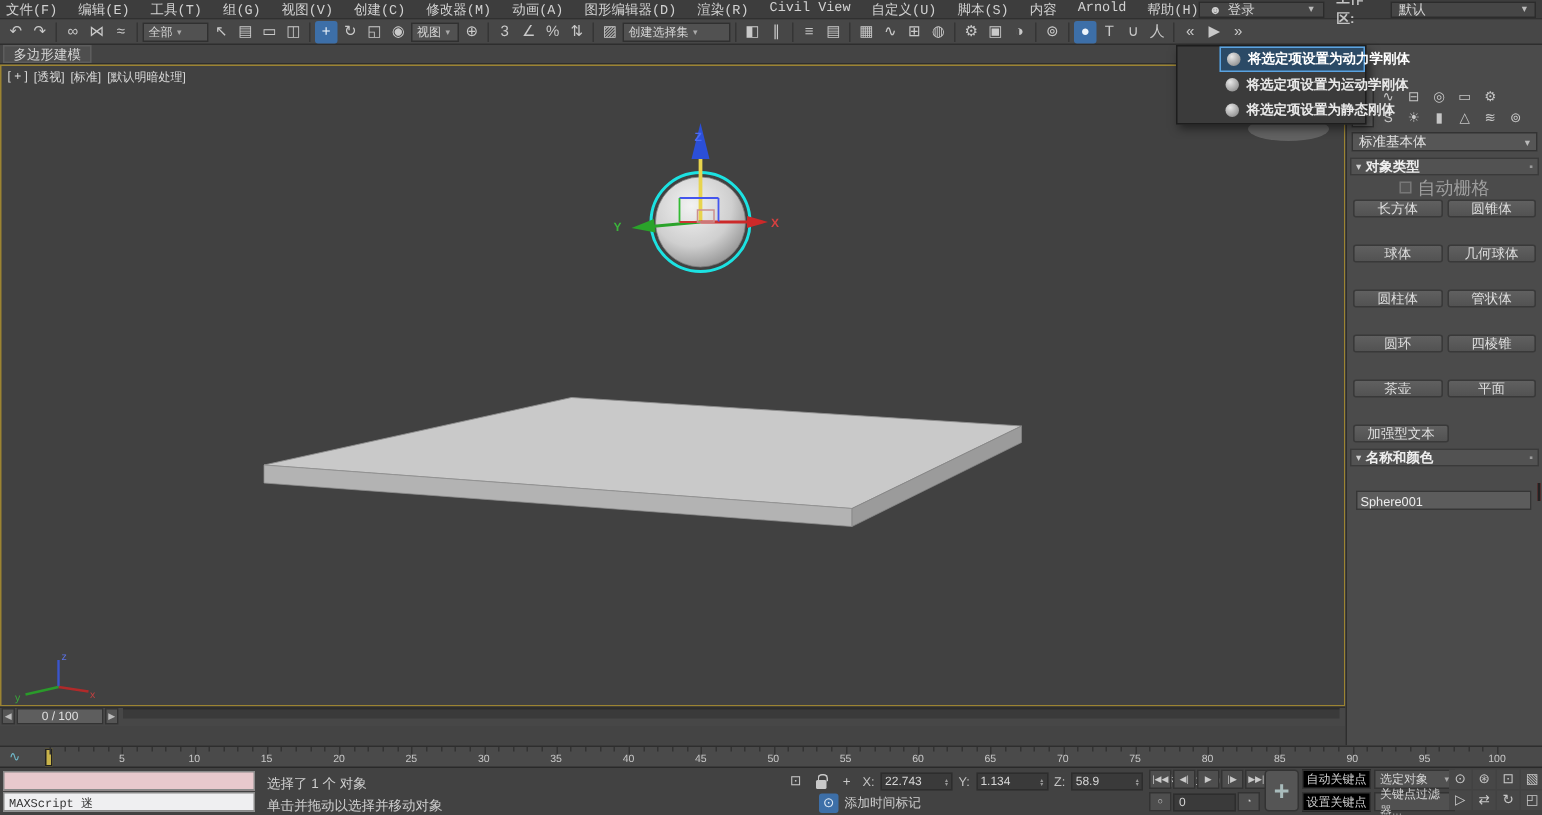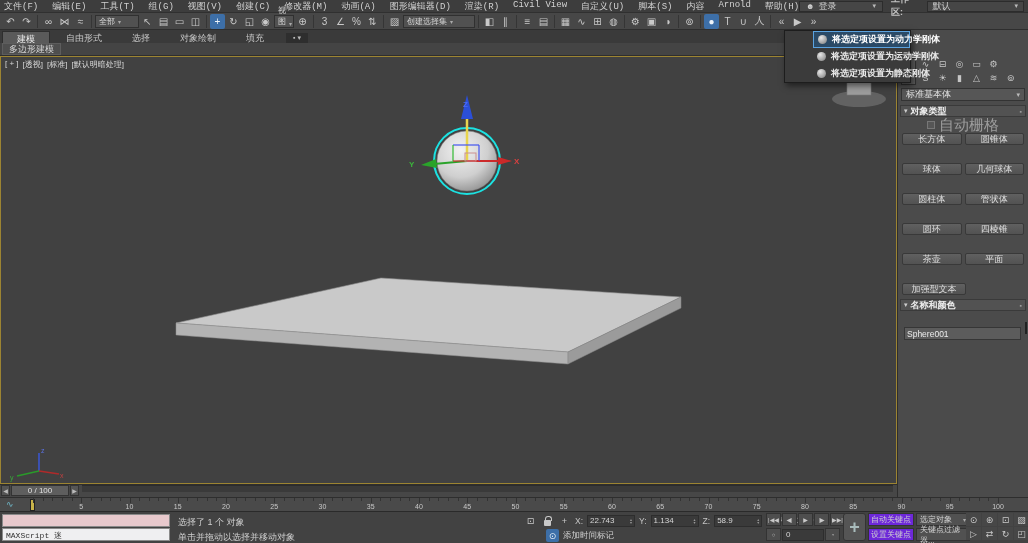--- a/index.html
+++ b/index.html
@@ -59,21 +59,21 @@
     color:#c6c6c6; font-size:9px; }
   .p-tab.active { background:#5c5c5c; border:1px solid #303030; }
   .dropdown { margin:3px 3px 2px 3px; height:13px; background:#565656; border:1px solid #333;
     display:flex; align-items:center; padding:0 4px; font-size:9px; color:#e2e2e2; }
   .dropdown .car { margin-left:auto; font-size:7px; color:#bbb; }
   .rollout-h { margin:2px 2px 0 2px; height:12px; background:#525252; border:1px solid #3a3a3a;
     display:flex; align-items:center; gap:3px; padding:0 3px; font-weight:bold; font-size:9px; color:#efefef; }
   .rollout-h .tri { font-size:7px; color:#cfcfcf; }
   .rollout-h .pin { margin-left:auto; font-size:7px; color:#9a9a9a; }
   .autogrid { display:flex; align-items:center; justify-content:center; gap:4px; height:12px;
-    color:#9d9d9d; font-size:15px; margin-top:2px;text-align:right; }
+    color:#9d9d9d; font-size:12px; margin-top:2px;text-align:right; }
   .cb { width:8px; height:8px; border:1px solid #777; background:#565656; }
   .obj-grid { padding:2px 4px; display:flex; flex-direction:column; gap:18px; }
   .obj-row { display:flex; gap:3px; }
   .obj-btn { flex:1; height:12px; background:linear-gradient(#606060,#525252); border:1px solid #393939;
     border-radius:2px; color:#dedede; font-size:9px; display:flex; align-items:center; justify-content:center;
     cursor:default; white-space:nowrap; }
   .obj-btn.single { flex:0 0 64px; }
   .name-row { display:flex; align-items:center; gap:4px; padding:4px 6px; }
   .name-field { flex:1; height:13px; background:#5c5c5c; border:1px solid #363636; color:#ececec;
     font-size:8.5px; padding:0 2px; font-family:"Liberation Sans","DejaVu Sans",sans-serif;margin-top:12px; }
@@ -129,21 +129,21 @@
     display:flex; align-items:center; justify-content:center; }
   .playback { position:absolute; left:766px; top:1px; display:flex; gap:1px; }
   .playrow2 { position:absolute; left:766px; top:16px; display:flex; gap:1px; align-items:center; }
   .pb-btn { width:15px; height:13px; background:#4e4e4e; border:1px solid #333; color:#c9c9c9;
     font-size:6px; display:flex; align-items:center; justify-content:center; white-space:nowrap; }
   .frame-field { width:42px; height:12px; background:#3a3a3a; border:1px solid #2d2d2d; color:#d6d6d6;
     font-size:8px; display:flex; align-items:center; padding:0 3px; }
   .bigkey { position:absolute; left:843px; top:1px; width:23px; height:28px; background:#555;
     border:1px solid #333; border-radius:3px; color:#a9bcbc; font-size:18px; font-weight:bold;
     display:flex; align-items:center; justify-content:center; }
-  .akey { position:absolute; width:46px; height:13px; background:#6d28d9; border:1px solid #333;
+  .akey { position:absolute; width:46px; height:13px; background:#000000; border:1px solid #333;
     color:#cfcfcf; font-size:8px; display:flex; align-items:center; justify-content:center; white-space:nowrap; }
   .sel-dd { position:absolute; width:54px; height:13px; background:#515151; border:1px solid #333;
     color:#d5d5d5; font-size:8px; display:flex; align-items:center; padding:0 3px; }
   .sel-dd .car { margin-left:auto; font-size:6px; color:#aaa; }
   .nav { position:absolute; left:966px; top:1px; display:grid; grid-template-columns:repeat(4,15px);
     grid-auto-rows:13px; gap:1px; }
   .nav-ico { background:#474747; color:#c9c9c9; font-size:9px; display:flex; align-items:center; justify-content:center; }
 </style>
 </head>
 <body>
@@ -197,21 +197,21 @@
       </span>
       <span class="tb-icon">↖</span>
       <span class="tb-icon">▤</span>
       <span class="tb-icon">▭</span>
       <span class="tb-icon">◫</span>
       <span class="tb-sep"></span>
       <span class="tb-icon active">+</span>
       <span class="tb-icon">↻</span>
       <span class="tb-icon">◱</span>
       <span class="tb-icon">◉</span>
-      <span class="tb-drop" style="width: 20px; align-items: flex-end;">
+      <span class="tb-drop" style="width: 32px;">
         <span>视图</span>
         <span class="car">▾</span>
       </span>
       <span class="tb-icon">⊕</span>
       <span class="tb-sep"></span>
       <span class="tb-icon">3</span>
       <span class="tb-icon">∠</span>
       <span class="tb-icon">%</span>
       <span class="tb-icon">⇅</span>
       <span class="tb-sep"></span>
@@ -243,28 +243,20 @@
       <span class="tb-icon">∪</span>
       <span class="tb-icon">人</span>
       <span class="tb-sep"></span>
       <span class="tb-icon">«</span>
       <span class="tb-icon">▶</span>
       <span class="tb-icon">»</span>
     </div>
 
   <div class="content">
     <div class="leftcol">
-      <div class="ribbon-tabs" id="ribbon-tabs">
-          <span class="r-tab active">建模</span>
-          <span class="r-tab">自由形式</span>
-          <span class="r-tab">选择</span>
-          <span class="r-tab">对象绘制</span>
-          <span class="r-tab">填充</span>
-          <span class="r-over">▪ ▾</span>
-        </div>
       <div class="ribbon-sub">
         <span class="sub-tab">多边形建模</span>
       </div>
 
       <div class="viewport">
         <div class="vp-label" id="vp-label">
             <span>[ + ]</span>
             <span>[透视]</span>
             <span>[标准]</span>
             <span>[默认明暗处理]</span>

